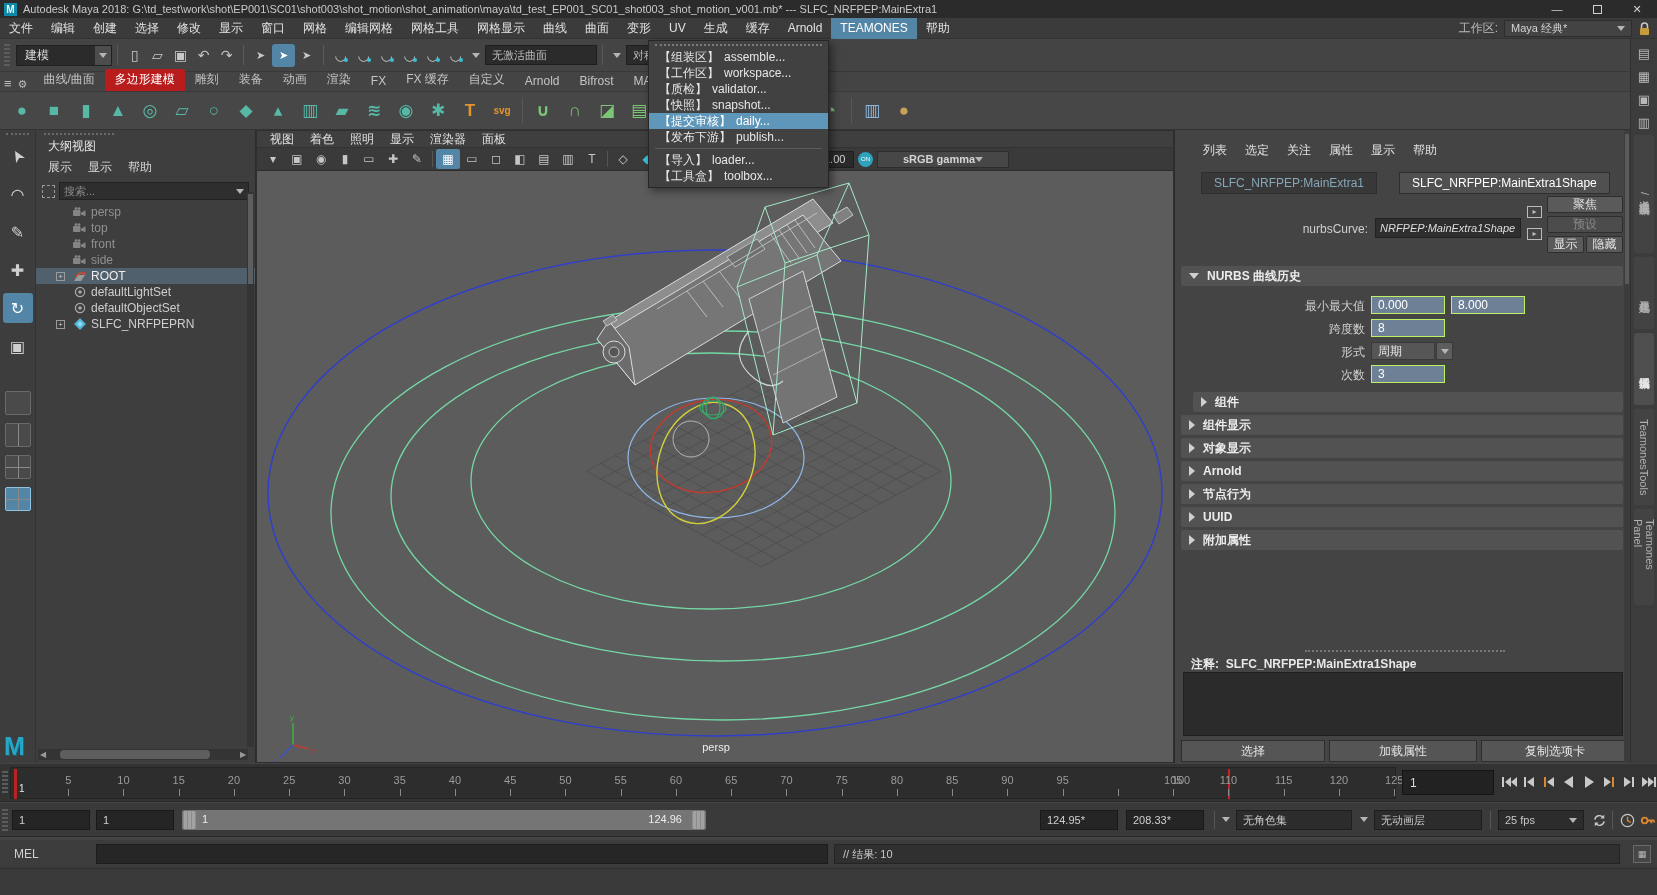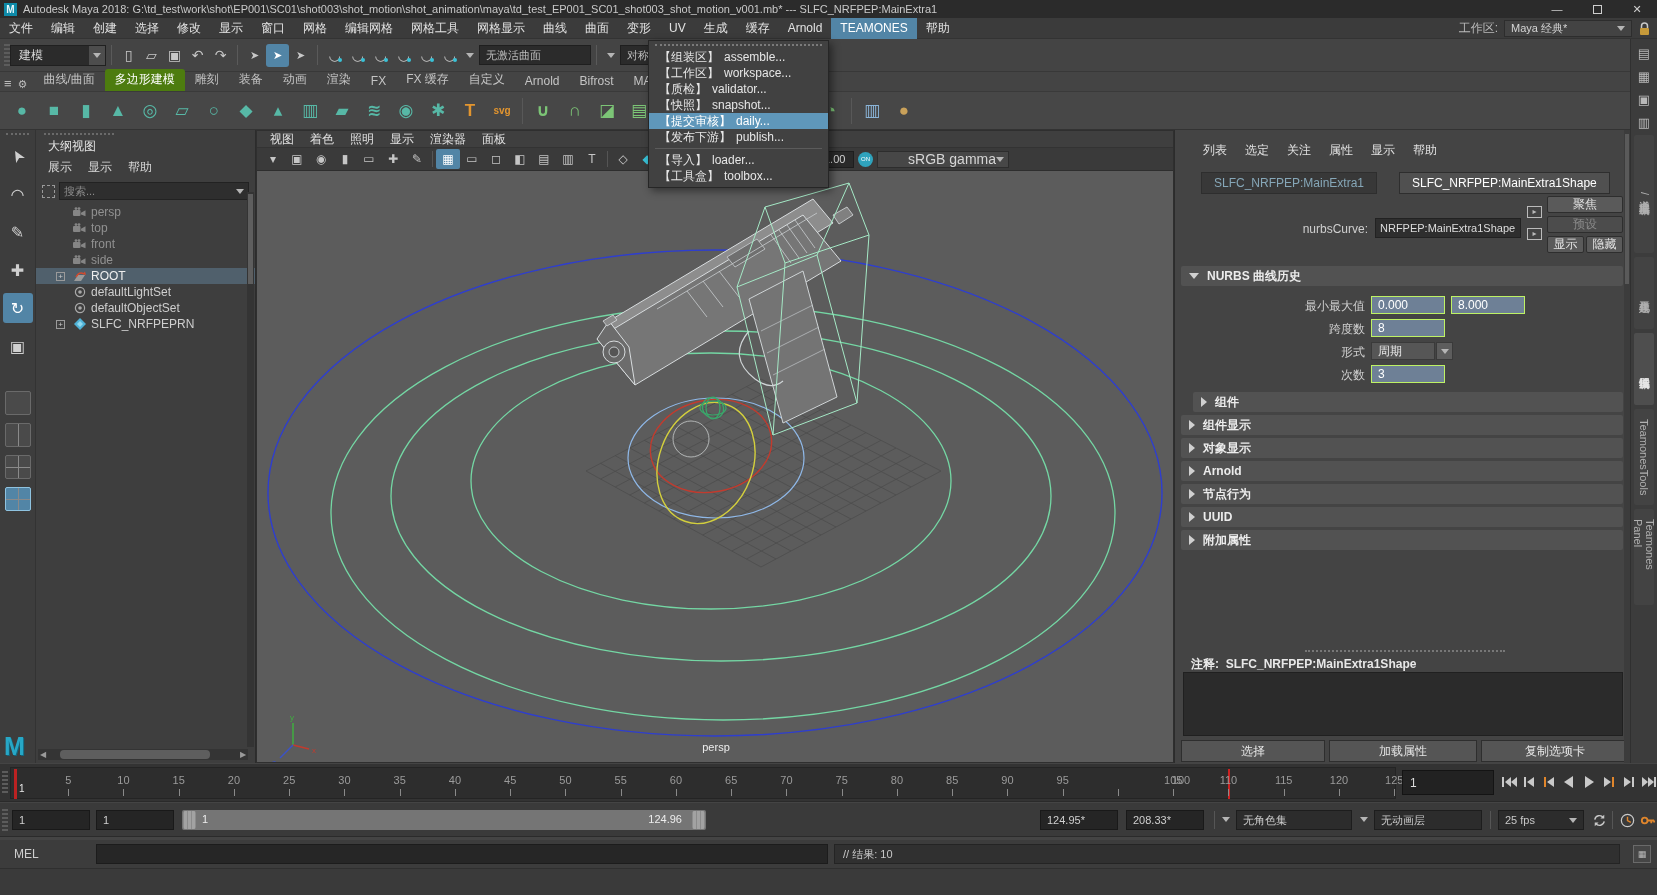--- a/index.html
+++ b/index.html
@@ -33,21 +33,21 @@
   #statusline { left:0; top:39px; width:1657px; height:33px; background:#444; border-bottom:1px solid #383838; display:flex; align-items:center; padding-left:4px; }
   .sl-ico { width:23px; height:23px; display:flex; align-items:center; justify-content:center; color:#c8c8c8; font-size:14px; position:relative; border-radius:3px; }
   .sl-ico.active { background:#5285a6; color:#fff; }
   .sl-ico .snapdot { position:absolute; right:4px; bottom:5px; width:4px; height:4px; border-radius:50%; background:#39c2d7; }
   #mode-dd { width:96px; height:21px; background:#2b2b2b; border:1px solid #202020; display:flex; align-items:center; justify-content:space-between; padding:0 0 0 8px; color:#d8d8d8; }
   #mode-dd .dbox { width:16px; height:19px; background:#4d4d4d; display:flex;align-items:center;justify-content:center; }
 
   
   #shelftabs { left:0; top:72px; width:1657px; height:20px; background:#444; display:flex; align-items:flex-end; padding-left:4px; border-bottom:1px solid #3a3a3a; }
   .sh-tab { padding:2px 10px 3px; color:#c4c4c4; font-size:12px; }
-  .sh-tab.active { background:#4d7c0f; color:#fff; border-radius:3px 3px 0 0; }
+  .sh-tab.active { background:#b91c1c; color:#fff; border-radius:3px 3px 0 0; }
   #shelftabs .hmb { color:#bbb; margin-right:6px; font-size:13px; }
   #shelficons { left:0; top:92px; width:1657px; height:38px; background:#474747; display:flex; align-items:center; padding-left:6px; border-bottom:1px solid #333; }
   .shelf-ico { width:32px; height:32px; display:flex; align-items:center; justify-content:center; font-size:17px; font-weight:bold; }
   .shelf-sep { width:1px; height:26px; background:#585858; margin:0 4px; }
 
   
   #toolbox { left:0; top:130px; width:36px; height:633px; background:#3d3d3d; border-right:1px solid #333; }
   .tb-tool { width:30px; height:30px; margin:6px auto 8px; display:flex; align-items:center; justify-content:center; color:#cfcfcf; font-size:16px; border-radius:3px; }
   .tb-tool.active { background:#5285a6; color:#fff; }
   .layout-btn { width:26px; height:24px; margin:8px auto; border:1px solid #6a6a6a; background:#4a4a4a; position:relative; border-radius:2px; }
@@ -79,35 +79,35 @@
   
   #viewport { left:256px; top:130px; width:918px; height:633px; background:#5c5c5c; border:1px solid #2f2f2f; }
   #vp-menu { height:17px; background:#3f3f3f; display:flex; align-items:center; gap:2px; padding-left:6px; border-bottom:1px solid #333; }
   .vp-m { padding:0 7px; color:#e0e0e0; }
   #vp-iconbar { height:23px; background:#3a3a3a; display:flex; align-items:center; padding-left:4px; border-bottom:1px solid #2e2e2e; }
   .vp-ico { width:24px; height:20px; display:flex; align-items:center; justify-content:center; color:#c6c6c6; font-size:12px; border-radius:2px; }
   .vp-ico.active { background:#5285a6; color:#fff; }
   .vp-sep { width:1px; height:16px; background:#555; margin:0 3px; }
   #vp-exposure { width:36px; height:17px; background:#2a2a2a; border:1px solid #1e1e1e; color:#d5d5d5; font-size:11px; display:flex; align-items:center; padding-left:5px; margin-left:8px; }
   #cm-badge { width:15px; height:15px; border-radius:50%; background:#2fa3bd; color:#fff; font-size:6px; display:flex; align-items:center; justify-content:center; margin:0 4px; }
-  #vp-colorspace { width:132px; height:17px; background:#474747; border:1px solid #2d2d2d; color:#d5d5d5; font-size:14px; display:flex; align-items:center; justify-content:flex-end; padding:0 4px; }
+  #vp-colorspace { width:132px; height:17px; background:#474747; border:1px solid #2d2d2d; color:#d5d5d5; font-size:11px; display:flex; align-items:center; justify-content:center; padding:0 4px;font-weight:bold; }
 
   
   #tm-menu { left:648px; top:40px; width:181px; background:#414141; border:1px solid #262626; box-shadow:3px 3px 8px rgba(0,0,0,.45); z-index:50; padding-bottom:3px; }
   #tm-tear { margin:3px 6px; border-top:2px dotted #7a7a7a; }
   .tm-row { display:flex; align-items:center; height:16px; padding-left:10px; color:#e6e6e6; font-size:12px; gap:5px; }
   .tm-row.hl { background:#5f97ba; color:#fff; }
   .tm-sep { height:1px; background:#5b5b5b; margin:3px 6px; }
 
   
   #ae { left:1174px; top:130px; width:456px; height:633px; background:#444; border-left:1px solid #2c2c2c; }
   #ae-menu { display:flex; gap:18px; padding:12px 0 0 28px; color:#e0e0e0; }
   .ae-tab { position:absolute; height:22px; display:flex; align-items:center; padding:0 12px; font-size:12px; }
   #ae-node-label { position:absolute; right:262px; top:92px; color:#cfcfcf; }
-  #ae-node-field { position:absolute; left:200px; top:88px; width:146px; height:20px; background:#2e2e2e; border:1px solid #222; color:#ddd; font-size:11px; display:flex; align-items:center; padding:0 4px; overflow:hidden; white-space:nowrap; }
+  #ae-node-field { position:absolute; left:200px; top:88px; width:146px; height:20px; background:#2e2e2e; border:1px solid #222; color:#ddd; font-size:11px; display:flex; align-items:center; padding:0 4px; overflow:hidden; white-space:nowrap;font-style:italic; }
   .connbox { position:absolute; left:352px; width:15px; height:12px; border:1px solid #bbb; color:#bbb; font-size:8px; line-height:10px; text-align:center; }
   .ae-btn { position:absolute; background:#5a5a5a; border:1px solid #2e2e2e; color:#e3e3e3; display:flex; align-items:center; justify-content:center; font-size:12px; border-radius:2px; }
   .ae-btn.dim { color:#8a8a8a; background:#4c4c4c; }
   .ae-sec { position:absolute; left:6px; width:442px; height:20px; background:#525252; border-radius:2px; display:flex; align-items:center; color:#ececec; font-weight:bold; gap:8px; padding-left:8px; }
   .ae-sec .tri-r { width:0;height:0;border-top:5px solid transparent;border-bottom:5px solid transparent;border-left:6px solid #d0d0d0; }
   .ae-sec .tri-d { width:0;height:0;border-left:5px solid transparent;border-right:5px solid transparent;border-top:6px solid #d0d0d0; }
   .ae-row { position:absolute; left:0; width:456px; height:20px; }
   .ae-row .lbl { position:absolute; right:266px; top:2px; color:#cfcfcf; }
   .ae-num { position:absolute; top:0; width:74px; height:18px; background:#6e8096; color:#fff; font-size:12px; display:flex; align-items:center; padding-left:6px; border:1px solid #bef264; }
   .ae-dd { position:absolute; top:0; width:64px; height:18px; background:#565656; color:#e8e8e8; display:flex; align-items:center; padding-left:6px; border:1px solid #3a3a3a; }
@@ -206,21 +206,21 @@
       </div>
       <svg width="13" height="15">
           <path d="M3.5 7V5a3 3 0 0 1 6 0v2" fill="none" stroke="#c9c9c9" stroke-width="1.5"></path>
           <rect x="2" y="7" width="9" height="7" rx="1" fill="#c79a3a"></rect>
         </svg>
     </div>
   </div>
 
   <div id="statusline" class="abs">
     <div class="grip"></div>
-    <div id="mode-dd" style="">
+    <div id="mode-dd" style="margin-left:6px;">
       <span>建模</span>
       <span class="dbox">
           <span class="ddarrow"></span>
         </span>
     </div>
     <div class="sep-v"></div>
     <div id="sl-file" class="row">
         <div class="sl-ico">▯</div>
         <div class="sl-ico">▱</div>
         <div class="sl-ico">▣</div>

